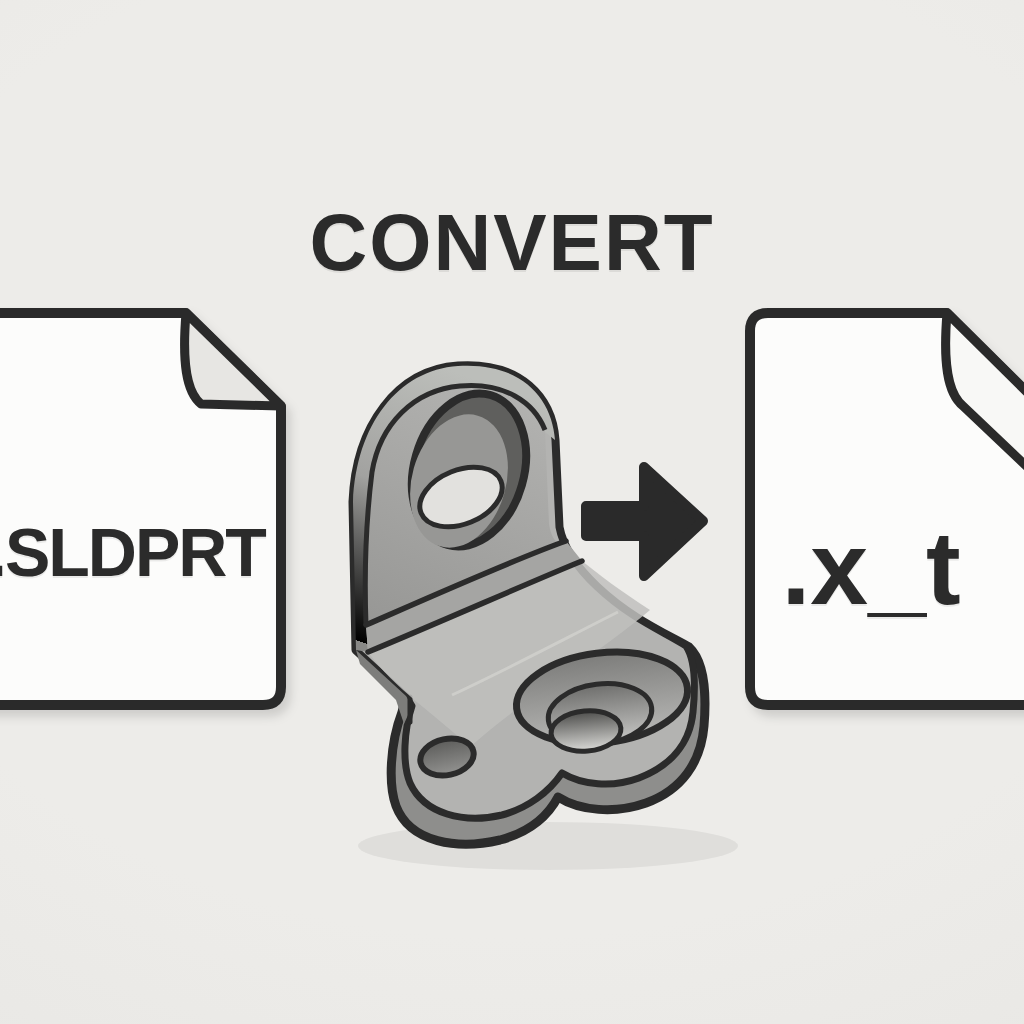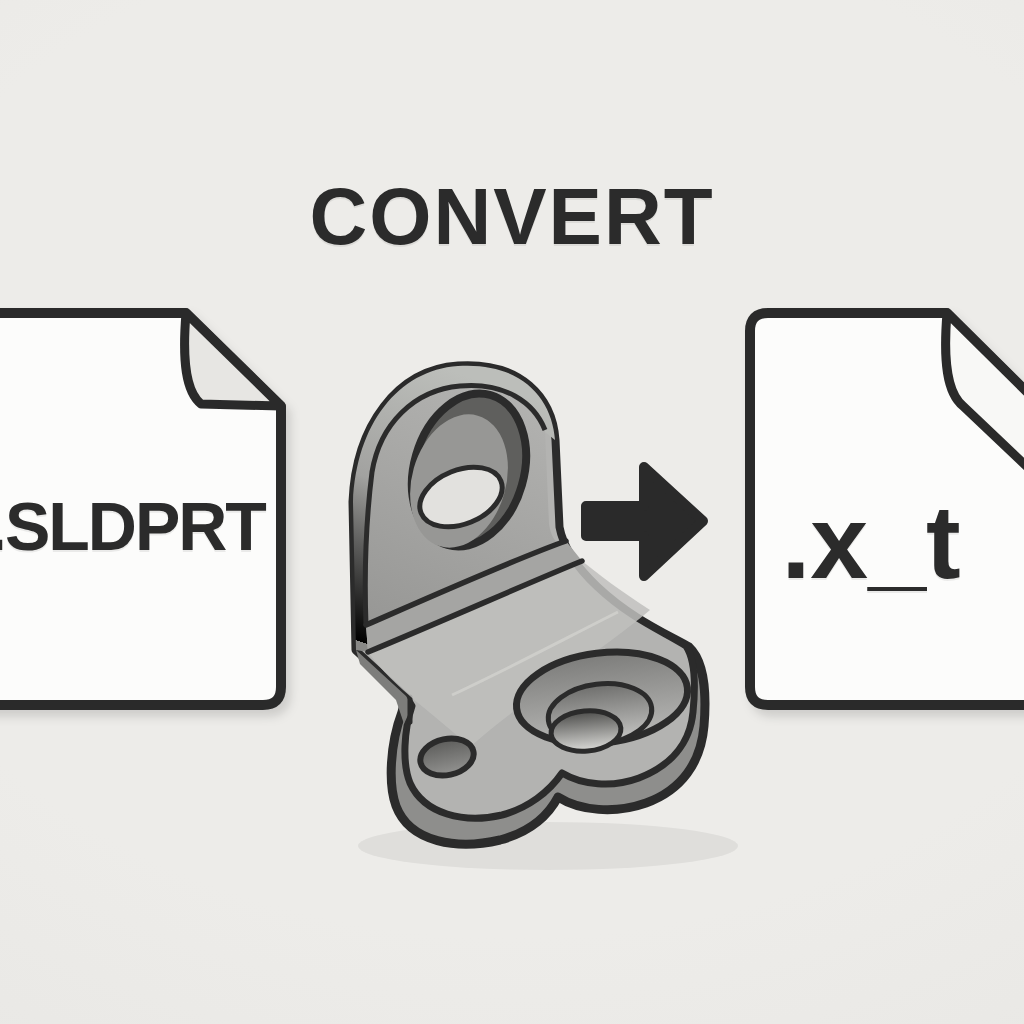--- a/index.html
+++ b/index.html
@@ -10,20 +10,21 @@
       #ebeae7;
     font-family:"Liberation Sans","DejaVu Sans",sans-serif;
   }
   .label{
     position:absolute;
     font-weight:700;
     color:#2b2b2b;
     line-height:1;
     white-space:nowrap;
     text-shadow:0 2px 0 rgba(0,0,0,0.07);
+    margin-top:26px;
   }
   #convert-title{
     left:0;right:0;top:177px;
     text-align:center;
     font-size:80px;
     letter-spacing:2px;
   }
   #source-file-label{
     left:-12px;top:492px;
     font-size:68px;

